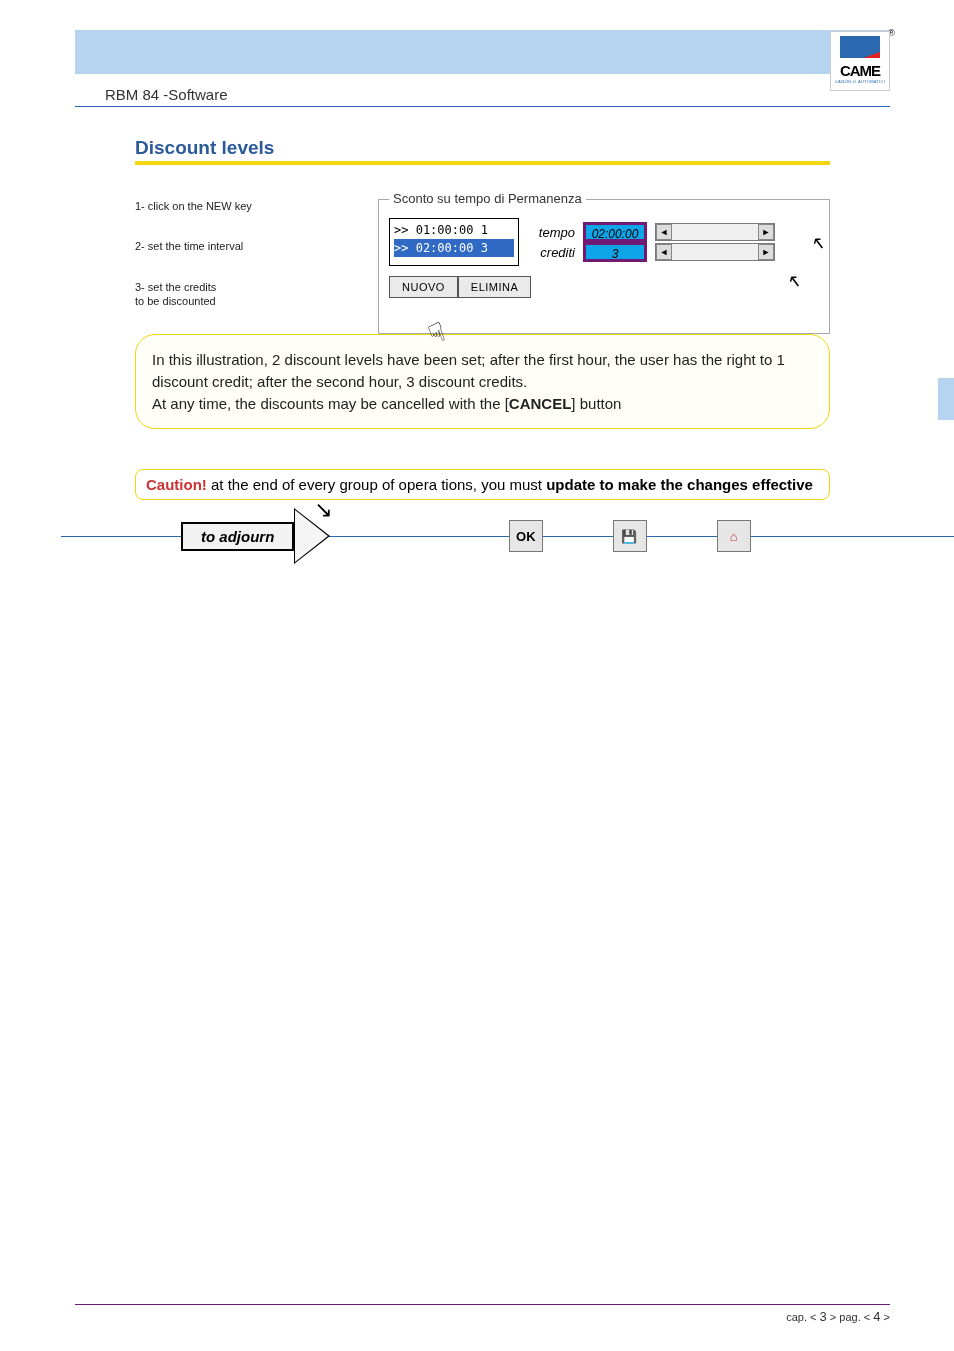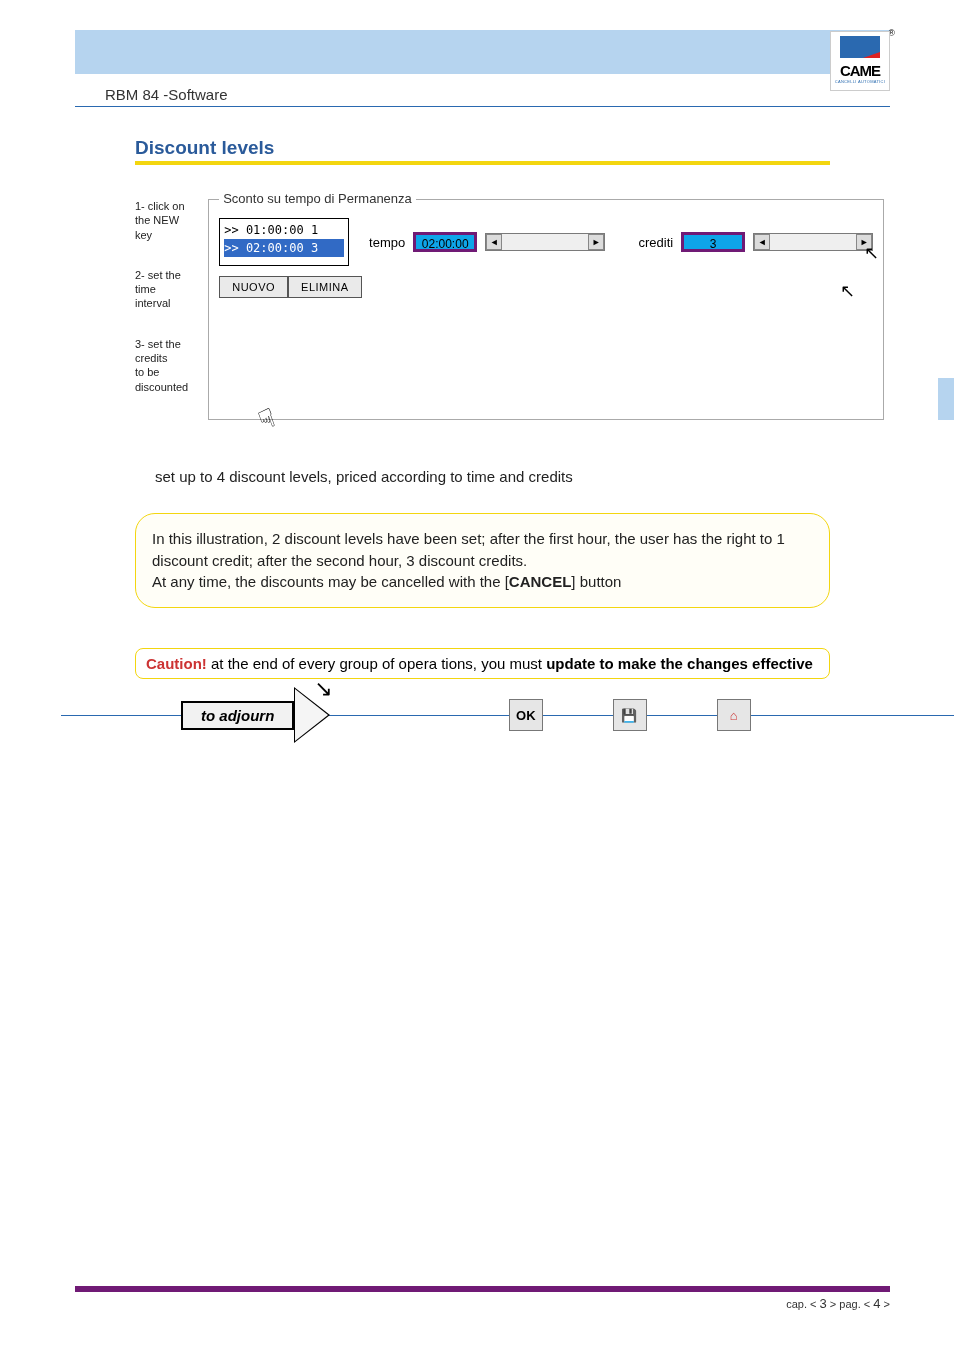--- a/index.html
+++ b/index.html
@@ -103,20 +103,21 @@
   .instructions p {
     margin-bottom: 26px;
     line-height: 1.3;
   }
   .panel {
     flex: 1;
     border: 1px solid #aaa;
     position: relative;
     padding: 18px 10px 28px 10px;
     background: #fff;
+    margin-left: 8px;
   }
   .panel-legend {
     position: absolute;
     top: -9px;
     left: 10px;
     background: #fff;
     padding: 0 4px;
     font-size: 13px;
     color: #333;
   }
@@ -293,24 +294,24 @@
     align-items: center;
     justify-content: center;
     font-size: 13px;
     font-weight: bold;
     position: relative;
     z-index: 1;
   }
   .flow-spacer { flex: none; height: 1px; }
   .footer {
     position: absolute;
-    bottom: 40px;
+    bottom: 27px;
     left: 75px;
     width: 815px;
-    border-top: 6px solid #701a75;
+    border-top: 1px solid #701a75;
     padding-top: 4px;
     text-align: right;
     font-size: 11px;
     color: #333;
   }
   .side-tab {
     position: absolute;
     right: 0;
     top: 378px;
     width: 16px;
@@ -349,21 +350,21 @@
 
       <div class="panel">
         <div class="panel-legend">Sconto su tempo di Permanenza</div>
 
         <div class="panel-row">
           <div class="listbox">
             <div>&gt;&gt; 01:00:00   1</div>
             <div class="hl">&gt;&gt; 02:00:00   3</div>
           </div>
 
-          <div style="flex:1; display:flex; flex-direction:row; gap:20px; position:relative;">
+          <div style="flex:1; display:flex; flex-direction:column; position:relative;font-style:italic;">
             <div class="inline-field">
               <label>tempo</label>
               <div class="value-box">02:00:00</div>
               <div class="slider-track">
                 <div class="slider-btn slider-left"></div>
                 <div class="slider-btn slider-right"></div>
               </div>
               <span class="cursor-arrow" style="right:-6px; top:10px;">↖</span>
             </div>
 
@@ -381,21 +382,20 @@
 
         <div class="button-row">
           <button class="win-btn">NUOVO</button>
           <button class="win-btn">ELIMINA</button>
         </div>
 
         <div class="cursor1"></div>
       </div>
     </div>
 
-    <div class="midtext">set up to 4 discount levels, priced according to time and credits</div>
 
     <div class="info-box">
       <span> In this illustration, 2 discount levels have been set; after the first hour, the user has the right to 1 discount credit; after the second hour, 3 discount credits.</span><br>
       <span>At any time, the discounts may be cancelled with the [</span><b>CANCEL</b><span>] button</span>
     </div>
 
     <div class="caution-box">
       <span class="red">Caution!</span><span> at the end of every group of opera tions, you must </span><b>update to make the changes effective</b>
     </div>
 

